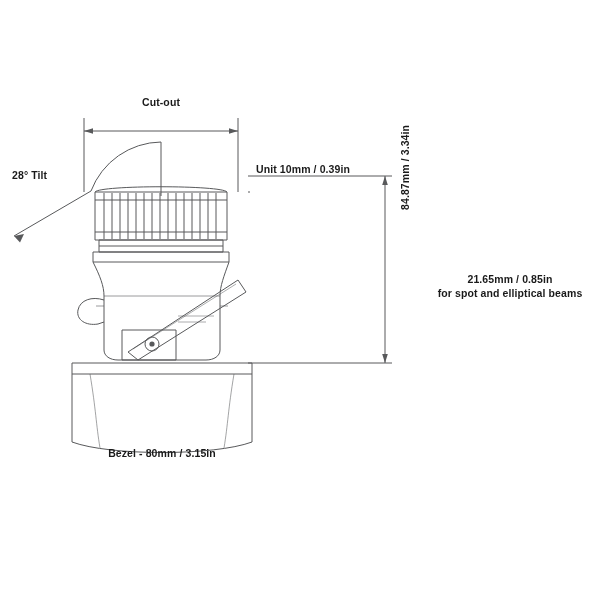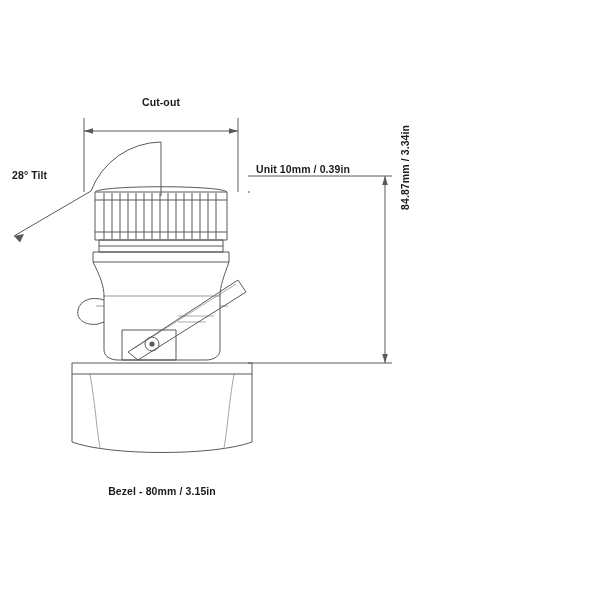--- a/index.html
+++ b/index.html
@@ -40,21 +40,21 @@
   .lbl.center { text-align: center; }
   #cutout-label { left: 101px; top: 95px; width: 120px; }
   #void-label   { left: 256px; top: 162px; }
   #tilt-label   { left: 12px;  top: 168px; }
   #height-label {
     left: 398px; top: 210px;
     transform: rotate(-90deg);
     transform-origin: left top;
   }
   #note-label   { left: 424px; top: 272px; width: 172px; text-align: center; }
-  #bezel-label  { left: 80px;  top: 484px; width: 164px; text-align: center; }
+  #bezel-label  { left: 80px;  top: 446px; width: 164px; text-align: center; }
 </style>
 </head>
 <body>
 
 <div id="stage">
 
   <svg id="drawing" viewBox="0 0 600 600">
     <g stroke="#58595b" fill="none" stroke-width="1" stroke-linecap="butt">
 
       <g>
@@ -167,19 +167,21 @@
     <div>Cut-out</div>
   </div>
 
   <div class="lbl" id="void-label">Unit 10mm / 0.39in</div>
 
   <div class="lbl" id="tilt-label">28° Tilt</div>
 
   <div class="lbl" id="height-label">84.87mm / 3.34in</div>
 
   <div class="lbl center" id="note-label">
+    <div>21.65mm / 0.85in</div>
+    <div>for spot and elliptical beams</div>
   </div>
 
   <div class="lbl center" id="bezel-label">
     <div>Bezel - 80mm / 3.15in</div>
   </div>
 
 </div>
 
 </body></html>

